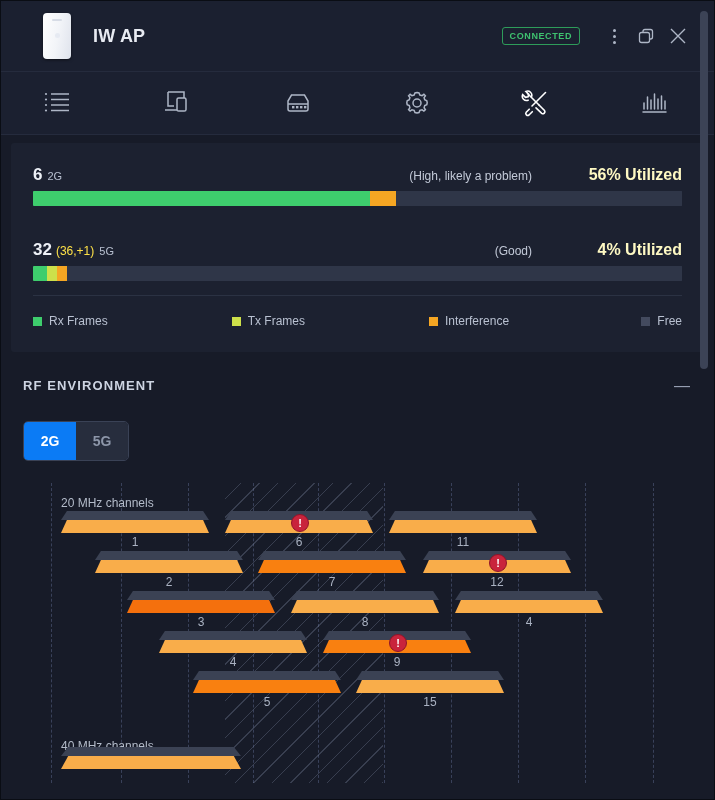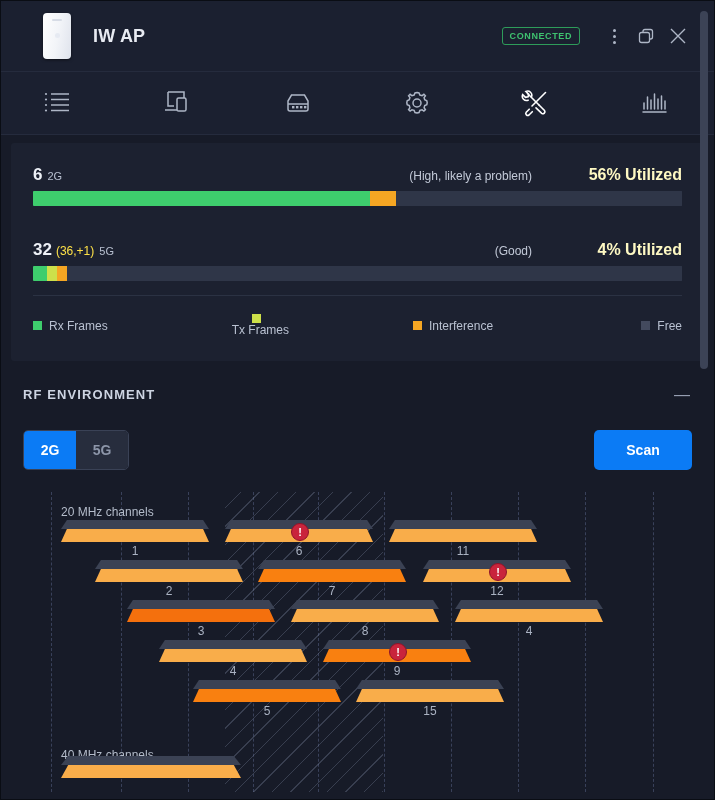--- a/index.html
+++ b/index.html
@@ -210,21 +210,21 @@
             <div class="seg" style="width: 94.8%; background: rgb(47, 54, 72);"></div>
           </div>
       </div>
 
       <div class="legend-sep"></div>
       <div class="legend">
           <div class="legend-item">
             <span class="legend-sq" style="background: rgb(62, 205, 109);"></span>
             <span>Rx Frames</span>
           </div>
-          <div class="legend-item" style="margin-left: 124px; flex-direction: column;">
+          <div class="legend-item" style="margin-left: 124px;">
             <span class="legend-sq" style="background: rgb(205, 224, 74);"></span>
             <span>Tx Frames</span>
           </div>
           <div class="legend-item" style="margin-left: 124px; text-align: right;">
             <span class="legend-sq" style="background: rgb(245, 166, 35);"></span>
             <span>Interference</span>
           </div>
           <div class="legend-item" style="margin-left: auto;">
             <span class="legend-sq" style="background: rgb(67, 74, 94);"></span>
             <span>Free</span>
@@ -236,21 +236,20 @@
       <div class="rf-head">
         <span class="rf-title">RF ENVIRONMENT</span>
         <span class="rf-collapse">—</span>
       </div>
 
       <div class="rf-controls">
         <div class="seg-ctl">
           <div class="seg-btn on">2G</div>
           <div class="seg-btn">5G</div>
         </div>
-        <button class="scan-btn">Scan</button>
       </div>
 
       <div class="chart" id="chart">
           <div class="gridline" style="left: 28px;"></div>
           <div class="gridline" style="left: 98px;"></div>
           <div class="gridline" style="left: 165px;"></div>
           <div class="gridline" style="left: 230px;"></div>
           <div class="gridline" style="left: 295px;"></div>
           <div class="gridline" style="left: 361px;"></div>
           <div class="gridline" style="left: 428px;"></div>

